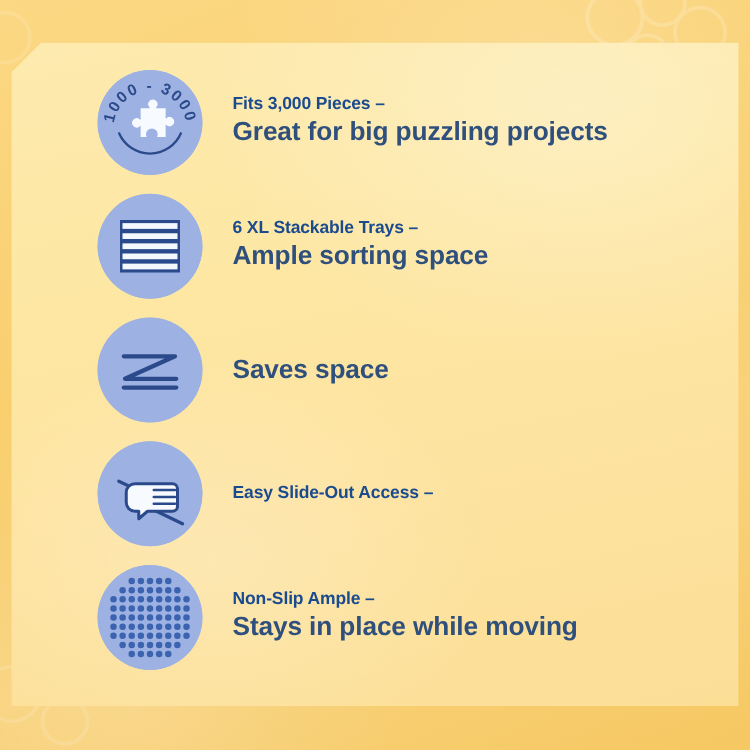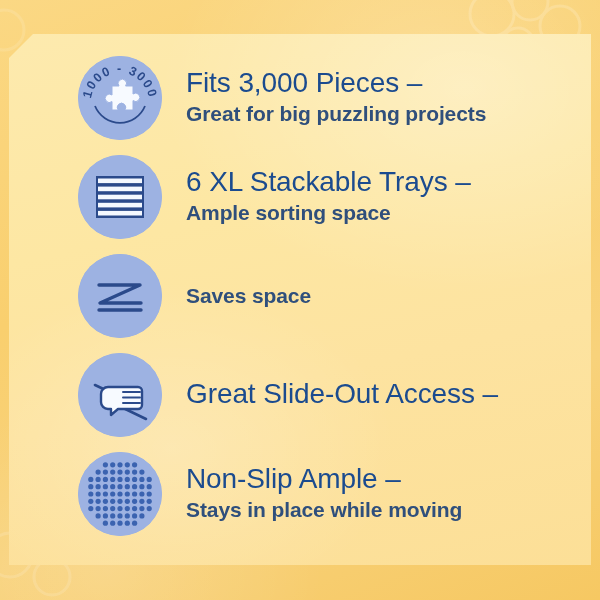--- a/index.html
+++ b/index.html
@@ -90,22 +90,22 @@
     display: block;
   }
 
   .feature-text {
     flex: 1 1 auto;
     line-height: 1.14;
     padding-bottom: 2px;
   }
   .feature-title {
     display: block;
-    font-size: 28px;
-    font-weight: normal;
+    font-size: 14px;
+    font-weight: bold;
     color: #1b4b8f;
     letter-spacing: -0.1px;
     white-space: nowrap;
   }
   .feature-sub {
     display: block;
     font-size: 21px;
     font-weight: bold;
     color: #2f4f7c;
     letter-spacing: -0.1px;
@@ -212,21 +212,21 @@
           <path d="M41 53 L68 66" stroke="#2b4a8b" stroke-width="2.6" stroke-linecap="round" fill="none"></path>
           <path d="M30 34 h30 a4 4 0 0 1 4 4 v14 a4 4 0 0 1 -4 4 H40 l-7 6 v-6 h-3 a7 7 0 0 1 -7 -7 v-8 a7 7 0 0 1 7 -7 z" fill="#f7faff" stroke="#2b4a8b" stroke-width="2.4" stroke-linejoin="round"></path>
           <g stroke="#2b4a8b" stroke-width="2" stroke-linecap="round">
             <path d="M45 39 H62"></path>
             <path d="M45 44.5 H62"></path>
             <path d="M45 50 H62"></path>
           </g>
         </svg>
       </div>
       <div class="feature-text">
-        <span class="feature-title">Great Slide-Out Access –</span>
+        <span class="feature-title">Easy Slide-Out Access –</span>
       </div>
     </div>
 
     <div class="feature-row">
       <div class="icon-wrap">
         <svg class="icon-circle" viewBox="0 0 84 84">
           <circle cx="42" cy="42" r="42" fill="#9db2e2"></circle>
           <g fill="#3b63b0" id="dotgrid">
               <circle cx="27.40" cy="12.80" r="2.6"></circle>
               <circle cx="34.70" cy="12.80" r="2.6"></circle>

